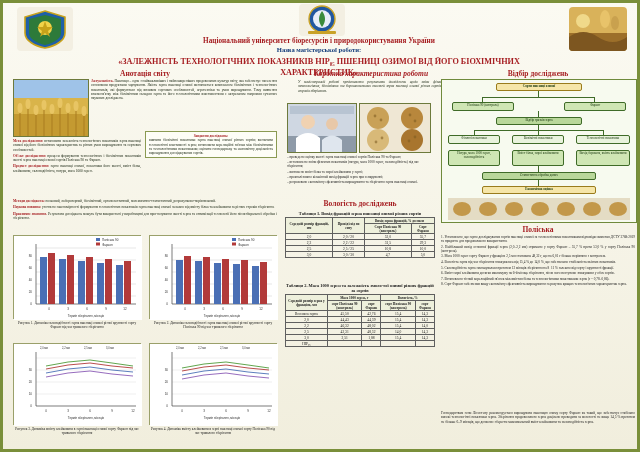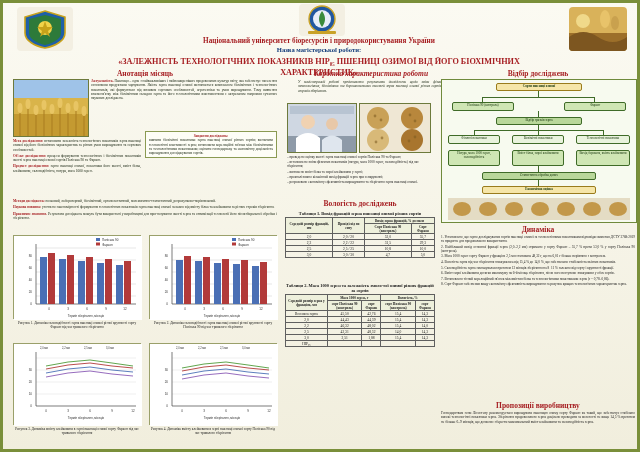--- a/index.html
+++ b/index.html
@@ -124,21 +124,21 @@
     </div>
 
     <div class="hdr-text">
       <div class="hdr-univ">Національний університет біоресурсів і природокористування України</div>
       <div class="hdr-sub">Назва магістерської роботи:</div>
       <div class="hdr-title">«ЗАЛЕЖНІСТЬ ТЕХНОЛОГІЧНИХ ПОКАЗНИКІВ НІР₀₅ ПШЕНИЦІ ОЗИМОЇ ВІД ЙОГО БІОХІМІЧНИХ ХАРАКТЕРИСТИК»</div>
     </div>
   </div>
 
   <div class="panel" style="left:8px;top:66px;width:268px;">
-    <div class="sec-title">Анотація місяць</div>
+    <div class="sec-title">Анотація світу</div>
   </div>
 
   <div class="photo" style="left:10px;top:76px;width:74px;height:56px;">
     <svg width="74" height="56" viewBox="0 0 74 56">
       <rect width="74" height="56" fill="#9fc3e8"></rect>
       <rect y="18" width="74" height="38" fill="#d9b44a"></rect>
       <rect y="34" width="74" height="22" fill="#c49a31"></rect>
       <g stroke="#a97d20" stroke-width="1">
         <path d="M6 56 V30 M14 56 V26 M22 56 V32 M30 56 V27 M38 56 V31 M46 56 V25 M54 56 V30 M62 56 V28 M70 56 V33"></path>
       </g>
@@ -559,29 +559,28 @@
           <ellipse cx="40" cy="11" rx="9" ry="7"></ellipse>
         <ellipse cx="66" cy="11" rx="9" ry="7"></ellipse>
           <ellipse cx="92" cy="11" rx="9" ry="7"></ellipse>
         <ellipse cx="118" cy="11" rx="9" ry="7"></ellipse>
           <ellipse cx="144" cy="11" rx="9" ry="7"></ellipse>
         <ellipse cx="170" cy="11" rx="9" ry="7"></ellipse>
       </g>
     </svg>
   </div>
 
-  <div class="sec-title" style="position:absolute;left:440px;top:222px;width:190px;">Динаміка</div>
+  <div class="sec-title" style="position:absolute;left:440px;top:222px;width:190px;">Поліська</div>
 
   <div class="concl" style="position:absolute;left:438px;top:232px;width:194px;">
     <div>1. Установлено, що зерно досліджуваних сортів пшениці озимої за технологічними показниками відповідає вимогам ДСТУ 3768:2019 та придатне для продовольчого використання.</div>
     <div>2. Найбільший вихід основної фракції зерна (2,0–2,2 мм) отримано у сорту Фараон – 55,7 % проти 53,0 % у сорту Поліська 90 (контроль).</div>
     <div>3. Маса 1000 зерен сорту Фараон у фракціях 2,5 мм становила 48,32 г, що на 6,01 г більше порівняно з контролем.</div>
     <div>4. Вологість зерна під час зберігання знижувалась від 15,4 % до 14,0 %, що забезпечило стабільність якісних показників.</div>
     <div>5. Склоподібність зерна зменшувалася протягом 12 місяців зберігання на 8–11 % залежно від сорту і крупності фракції.</div>
     <div>6. Вміст сирої клейковини досягав максимуму на 6-й місяць зберігання, після чого поступово знижувався у обох сортів.</div>
     <div>7. Встановлено тісний кореляційний зв'язок між вмістом білка та технологічними показниками зерна (r = 0,78–0,86).</div>
     <div>8. Сорт Фараон забезпечив вищу економічну ефективність вирощування за рахунок кращих технологічних характеристик зерна.</div>
   </div>
 
-  <div class="sec-title" style="position:absolute;left:440px;top:398px;width:190px;">Пропозиції виробництву</div>
   <div class="prop" style="position:absolute;left:438px;top:408px;width:194px;">Господарствам зони Лісостепу рекомендується вирощувати пшеницю озиму сорту Фараон як такий, що забезпечує стабільно високі технологічні показники зерна. Зберігання продовольчого зерна доцільно проводити за вологості не вище 14,5 % протягом не більше 6–9 місяців, що дозволяє зберегти максимальний вміст клейковини та склоподібність зерна.</div>
 
 </div>
 
 </body></html>

